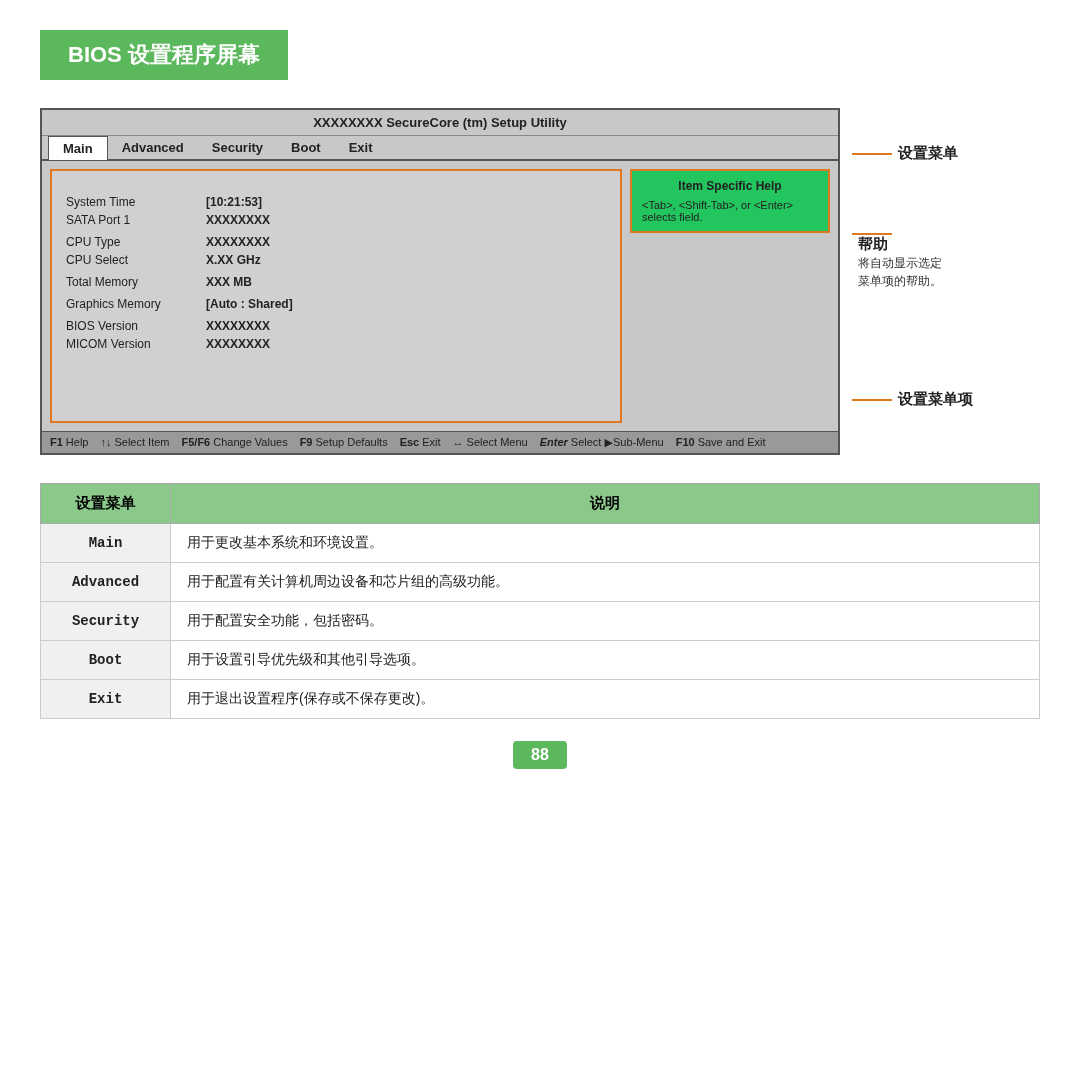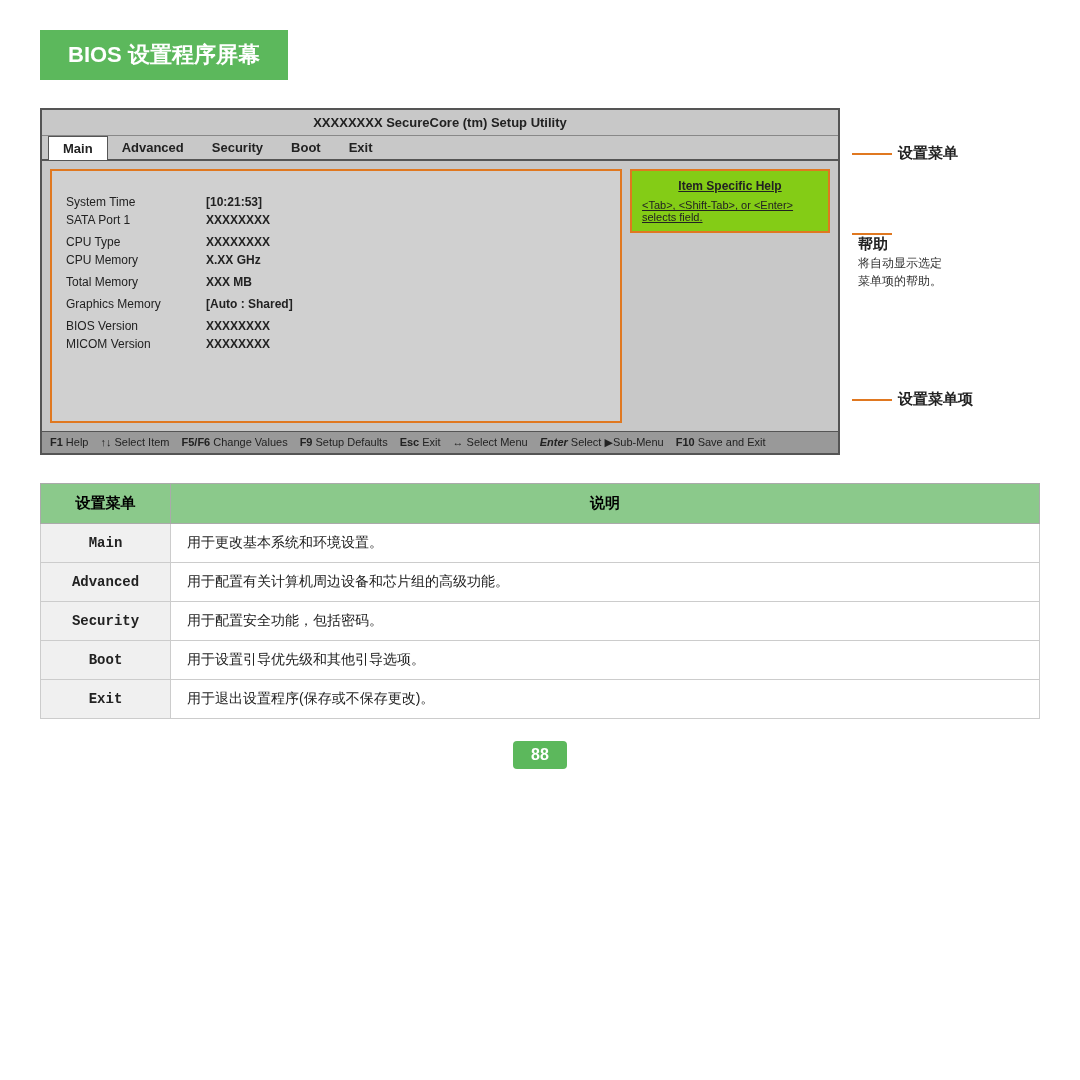--- a/index.html
+++ b/index.html
@@ -52,21 +52,21 @@
         </div>
         <div class="bios-row" style="display:flex; margin-bottom:8px;">
           <span style="width:140px; font-size:12px;">SATA Port 1</span>
           <span style="font-size:12px; font-weight:bold;">XXXXXXXX</span>
         </div>
         <div class="bios-row" style="display:flex; margin-bottom:4px;">
           <span style="width:140px; font-size:12px;">CPU Type</span>
           <span style="font-size:12px; font-weight:bold;">XXXXXXXX</span>
         </div>
         <div class="bios-row" style="display:flex; margin-bottom:8px;">
-          <span style="width:140px; font-size:12px;">CPU Memory</span>
+          <span style="width:140px; font-size:12px;">CPU Select</span>
           <span style="font-size:12px; font-weight:bold;">X.XX GHz</span>
         </div>
         <div class="bios-row" style="display:flex; margin-bottom:8px;">
           <span style="width:140px; font-size:12px;">Total Memory</span>
           <span style="font-size:12px; font-weight:bold;">XXX MB</span>
         </div>
         <div class="bios-row" style="display:flex; margin-bottom:8px;">
           <span style="width:140px; font-size:12px;">Graphics Memory</span>
           <span style="font-size:12px; font-weight:bold;">[Auto : Shared]</span>
         </div>
@@ -74,21 +74,21 @@
           <span style="width:140px; font-size:12px;">BIOS Version</span>
           <span style="font-size:12px; font-weight:bold;">XXXXXXXX</span>
         </div>
         <div class="bios-row" style="display:flex; margin-bottom:4px;">
           <span style="width:140px; font-size:12px;">MICOM Version</span>
           <span style="font-size:12px; font-weight:bold;">XXXXXXXX</span>
         </div>
       </div>
 
       <div style="width:200px; margin:8px 8px 8px 0; display:flex; flex-direction:column;">
-        <div style="border:2px solid #e07820; background:#84cc16; padding:8px 10px;text-decoration:underline;">
+        <div style="border:2px solid #e07820; background:#22c55e; padding:8px 10px;">
           <div style="font-weight:bold; text-align:center; font-size:12px; margin-bottom:6px;">Item Specific Help</div>
           <div style="font-size:11px;">&lt;Tab&gt;, &lt;Shift-Tab&gt;, or &lt;Enter&gt; selects field.</div>
         </div>
       </div>
 
     </div>
 
     <div style="background:#999; padding:4px 8px; display:flex; gap:12px; font-size:11px; border-top:1px solid #555; flex-wrap:wrap;">
       <div style="display:flex; gap:3px;">
           <span style="font-weight:bold;">F1</span>

